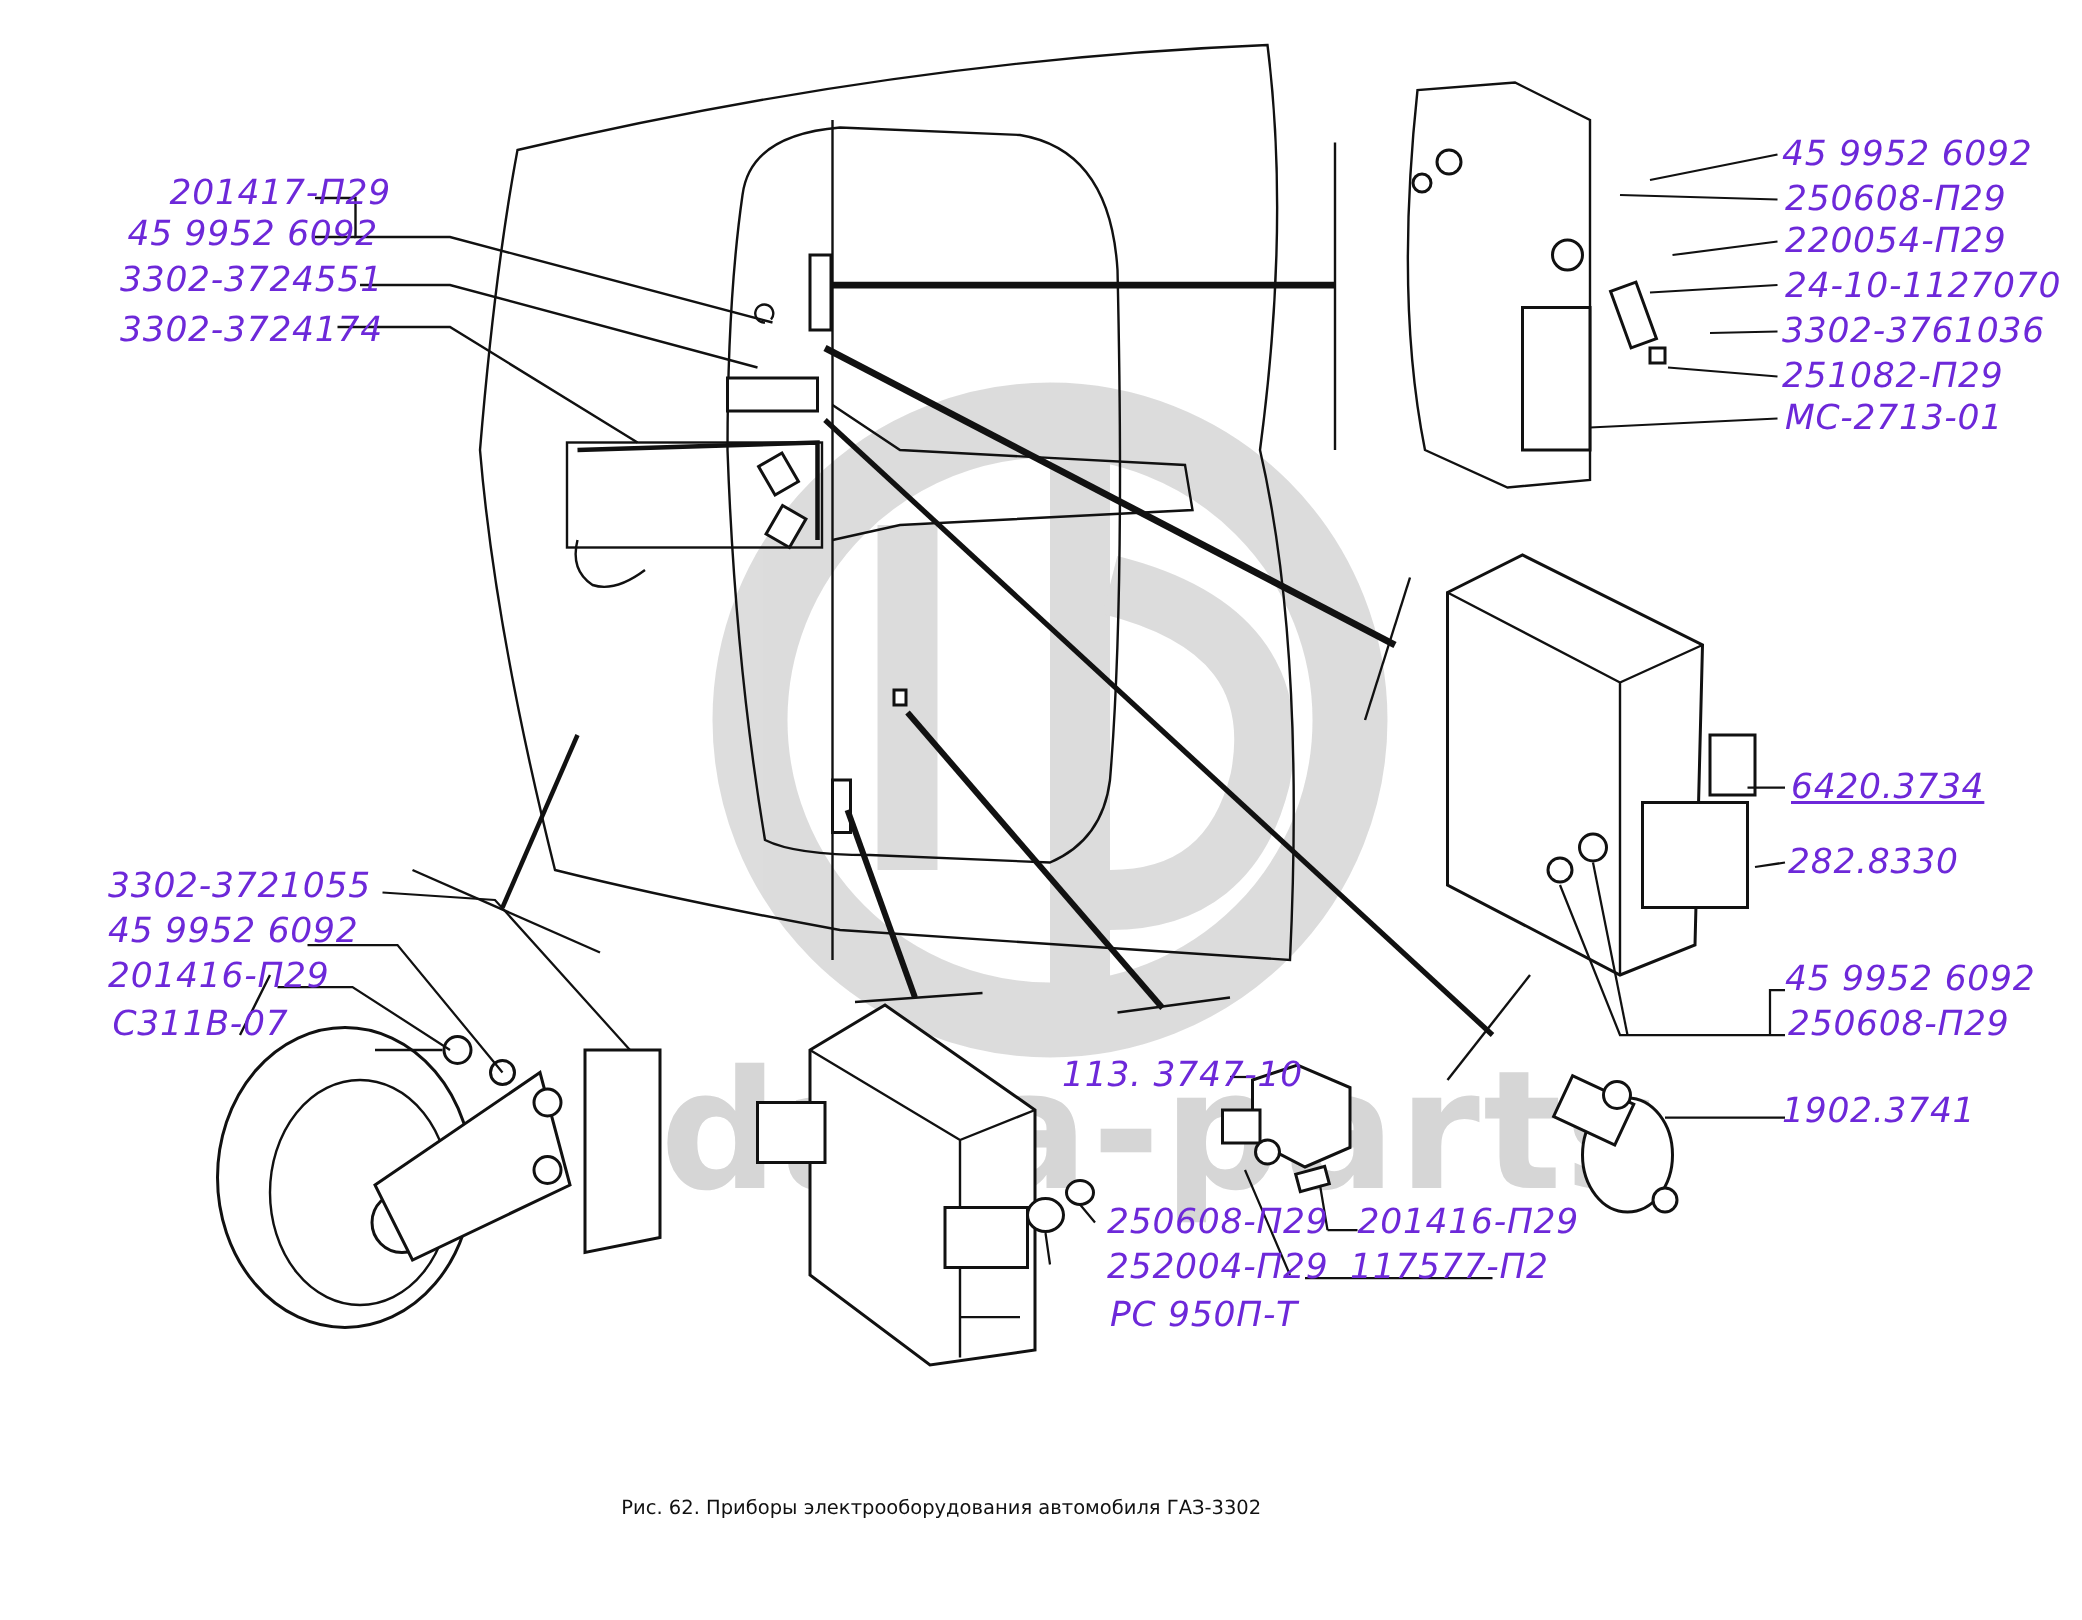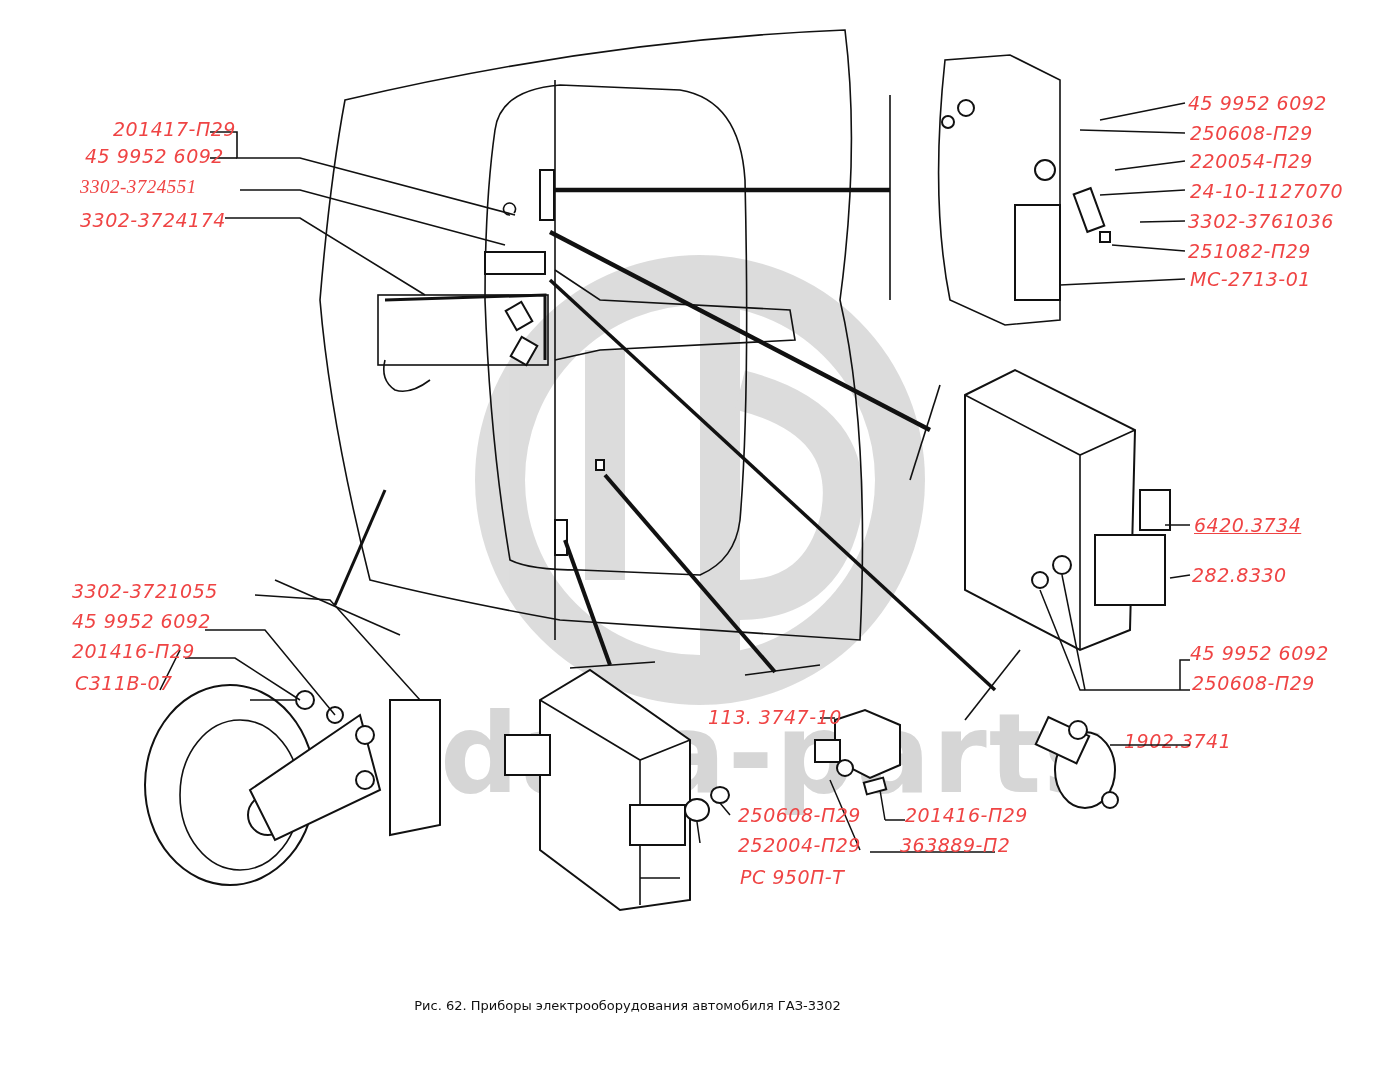--- a/index.html
+++ b/index.html
@@ -1,18 +1,18 @@
 <!DOCTYPE html>
 <html><head>
 <meta charset="utf-8">
 <style>
   html,body{margin:0;padding:0;background:#ffffff;}
   body{width:1388px;height:1080px;position:relative;overflow:hidden;font-family:"DejaVu Sans",sans-serif;}
   #canvas{position:absolute;left:0;top:0;width:1388px;height:1080px;}
-  .lbl{position:absolute;font-family:"DejaVu Sans",sans-serif;font-style:italic;font-size:19px;letter-spacing:0.5px;color:#ef4444;white-space:nowrap;line-height:22px;}
+  .lbl{position:absolute;font-family:"DejaVu Sans",sans-serif;font-style:italic;font-size:23px;letter-spacing:0.5px;color:#6d28d9;white-space:nowrap;line-height:22px;}
   .caption{position:absolute;left:0;width:1255px;top:998px;text-align:center;font-family:"DejaVu Sans",sans-serif;font-size:13px;color:#111;}
   .wm-text{position:absolute;left:440px;top:690px;font-family:"DejaVu Sans",sans-serif;font-weight:bold;font-size:110px;color:#d6d6d6;letter-spacing:2px;}
   svg .ln{stroke:#111;fill:none;stroke-width:1.6;}
   svg .thick{stroke:#111;fill:none;stroke-width:4.5;}
   svg .part{stroke:#111;fill:#fff;stroke-width:2;}
 </style>
 </head>
 <body>
 
 <div class="wm-text">data-parts</div>
@@ -116,36 +116,36 @@
   <g>
     <path class="part" d="M835 720 L865 710 L900 725 L900 765 L870 778 L835 760 Z"></path>
     <rect class="part" x="815" y="740" width="25" height="22"></rect>
     <circle class="part" cx="845" cy="768" r="8"></circle>
     <rect class="part" x="865" y="780" width="20" height="12" transform="rotate(-15 875 786)"></rect>
   </g>
 </svg>
 
 <div class="lbl" style="left:97px;top:118px;margin-left:16px;">201417-П29</div>
 <div class="lbl" style="left:85px;top:145px;">45 9952 6092</div>
-<div class="lbl" style="left:80px;top:176px;font-family:Liberation Serif, serif;">3302-3724551</div>
+<div class="lbl" style="left:80px;top:176px;">3302-3724551</div>
 <div class="lbl" style="left:80px;top:209px;">3302-3724174</div>
 
 <div class="lbl" style="left:1188px;top:92px;">45 9952 6092</div>
 <div class="lbl" style="left:1190px;top:122px;">250608-П29</div>
 <div class="lbl" style="left:1190px;top:150px;">220054-П29</div>
 <div class="lbl" style="left:1190px;top:180px;">24-10-1127070</div>
 <div class="lbl" style="left:1188px;top:210px;">3302-3761036</div>
 <div class="lbl" style="left:1188px;top:240px;">251082-П29</div>
 <div class="lbl" style="left:1190px;top:268px;">МС-2713-01</div>
 
 <div class="lbl" style="left:1194px;top:514px;text-decoration:underline;">6420.3734</div>
 <div class="lbl" style="left:1192px;top:564px;">282.8330</div>
 <div class="lbl" style="left:1190px;top:642px;">45 9952 6092</div>
 <div class="lbl" style="left:1192px;top:672px;">250608-П29</div>
-<div class="lbl" style="left:1124px;top:730px;font-style:italic;">1902.3741</div>
+<div class="lbl" style="left:1188px;top:730px;font-style:italic;">1902.3741</div>
 <svg style="position:absolute;left:0;top:0;width:1388px;height:1080px;pointer-events:none;">
   <path d="M1100 120 L1185 103" stroke="#111" fill="none" stroke-width="1.5"></path>
   <path d="M1080 130 L1185 133" stroke="#111" fill="none" stroke-width="1.5"></path>
   <path d="M1115 170 L1185 161" stroke="#111" fill="none" stroke-width="1.5"></path>
   <path d="M1100 195 L1185 190" stroke="#111" fill="none" stroke-width="1.5"></path>
   <path d="M1140 222 L1185 221" stroke="#111" fill="none" stroke-width="1.5"></path>
   <path d="M1112 245 L1185 251" stroke="#111" fill="none" stroke-width="1.5"></path>
   <path d="M1060 285 L1185 279" stroke="#111" fill="none" stroke-width="1.5"></path>
   <path d="M1165 525 L1190 525" stroke="#111" fill="none" stroke-width="1.5"></path>
   <path d="M1170 578 L1190 575" stroke="#111" fill="none" stroke-width="1.5"></path>
@@ -163,16 +163,16 @@
 
 <div class="lbl" style="left:72px;top:580px;">3302-3721055</div>
 <div class="lbl" style="left:72px;top:610px;">45 9952 6092</div>
 <div class="lbl" style="left:72px;top:640px;">201416-П29</div>
 <div class="lbl" style="left:75px;top:672px;">С311В-07</div>
 
 <div class="lbl" style="left:708px;top:706px;text-align:center;">113. 3747-10</div>
 <div class="lbl" style="left:738px;top:804px;">250608-П29</div>
 <div class="lbl" style="left:905px;top:804px;">201416-П29</div>
 <div class="lbl" style="left:738px;top:834px;">252004-П29</div>
-<div class="lbl" style="left:900px;top:834px;">363889-П2</div>
+<div class="lbl" style="left:900px;top:834px;">117577-П2</div>
 <div class="lbl" style="left:740px;top:866px;">РС 950П-Т</div>
 
 <div class="caption">Рис. 62. Приборы электрооборудования автомобиля ГАЗ-3302</div>
 
 </body></html>

